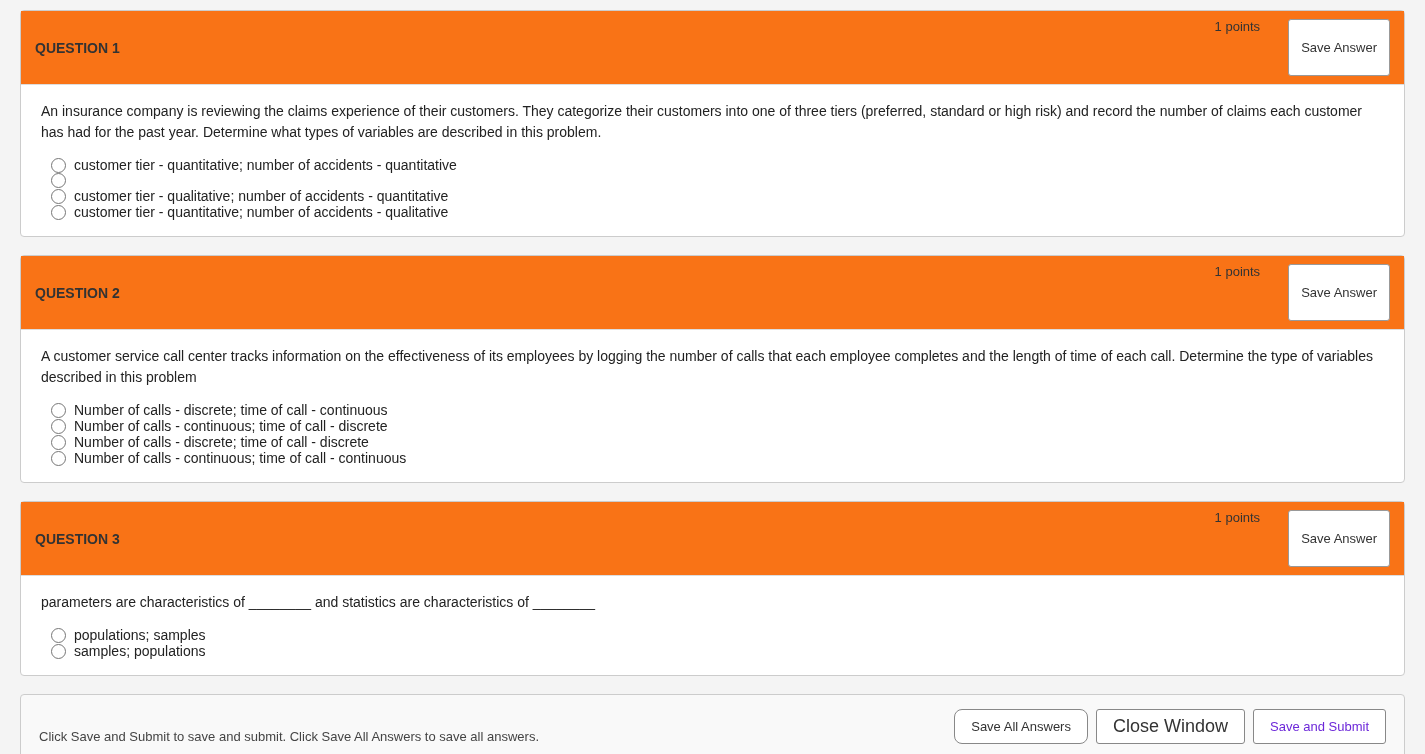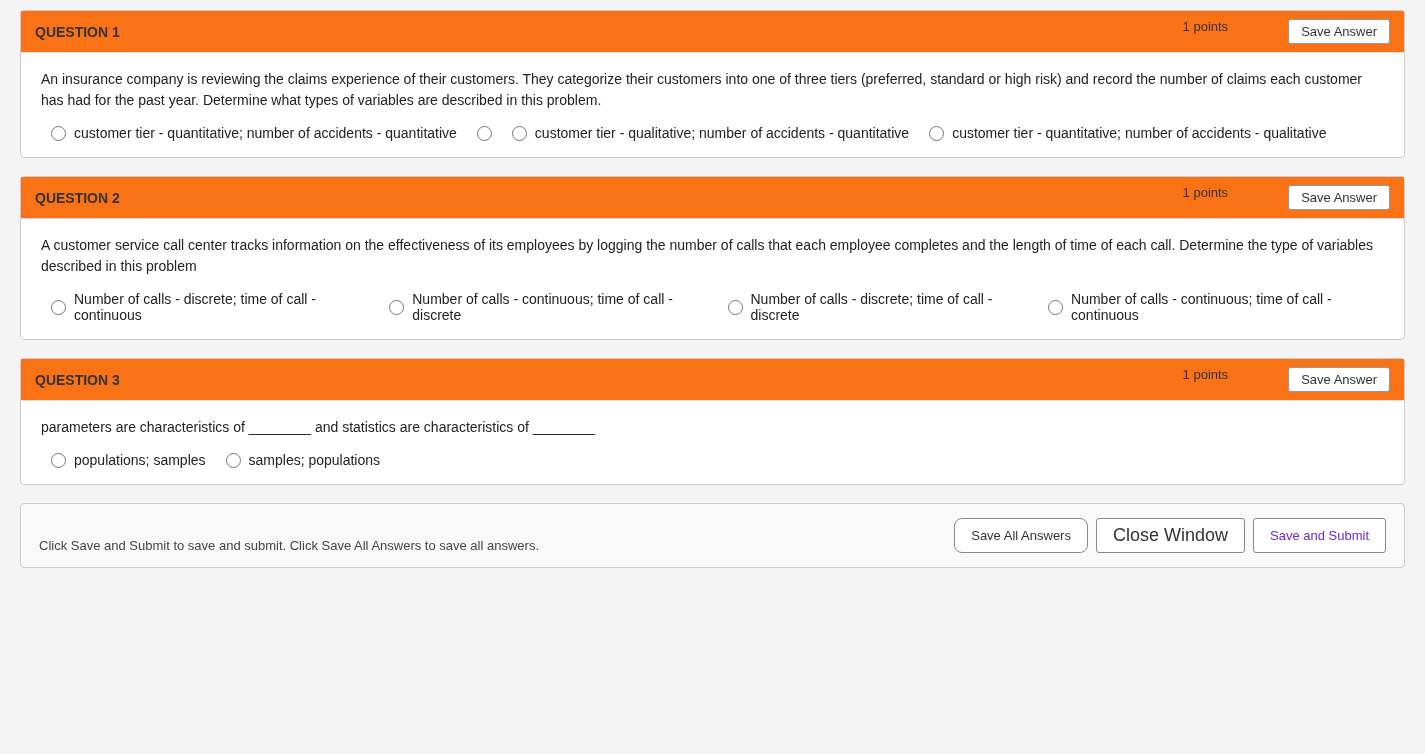--- a/index.html
+++ b/index.html
@@ -37,41 +37,40 @@
       display: flex;
       gap: 28px;
     }
     .points-label {
       font-size: 13px;
       color: #333;
     }
     .save-answer-btn {
       background: #fff;
       border: 1px solid #999;
-      padding: 4px 12px;
+      padding: 20px 12px;
       font-size: 13px;
       cursor: pointer;
       border-radius: 3px;
       color: #333;
-      margin-left: 32px;
     }
     .question-body {
       padding: 16px 20px;
     }
     .question-text {
       font-size: 14px;
       color: #222;
       margin-bottom: 14px;
       line-height: 1.5;
     }
     .options-list {
       list-style: none;
       display: flex;
-      flex-direction: row;
-      gap: 20px;
+      flex-direction: column;
+      gap: 0;
       padding-left: 10px;
     }
     .option-item {
       display: flex;
       align-items: center;
       gap: 8px;
       font-size: 14px;
       color: #222;
     }
     .option-item input[type="radio"] {

